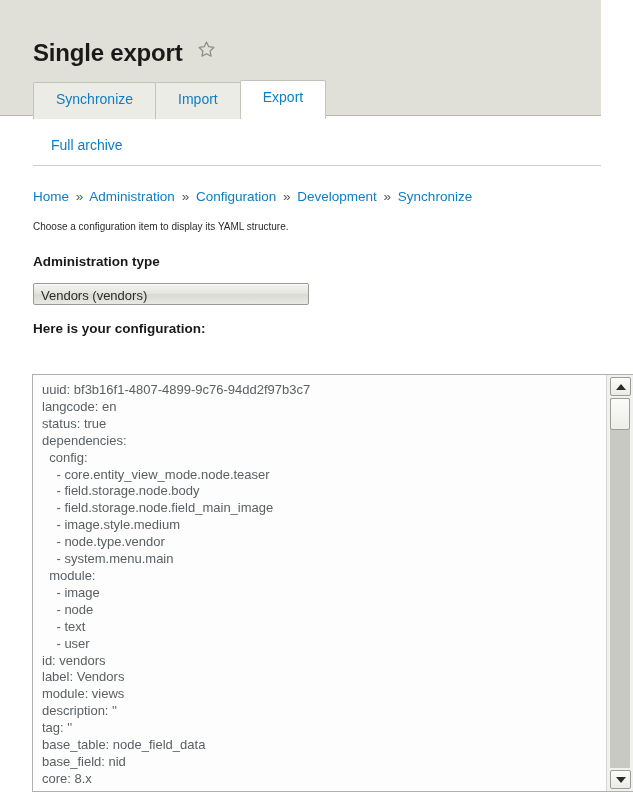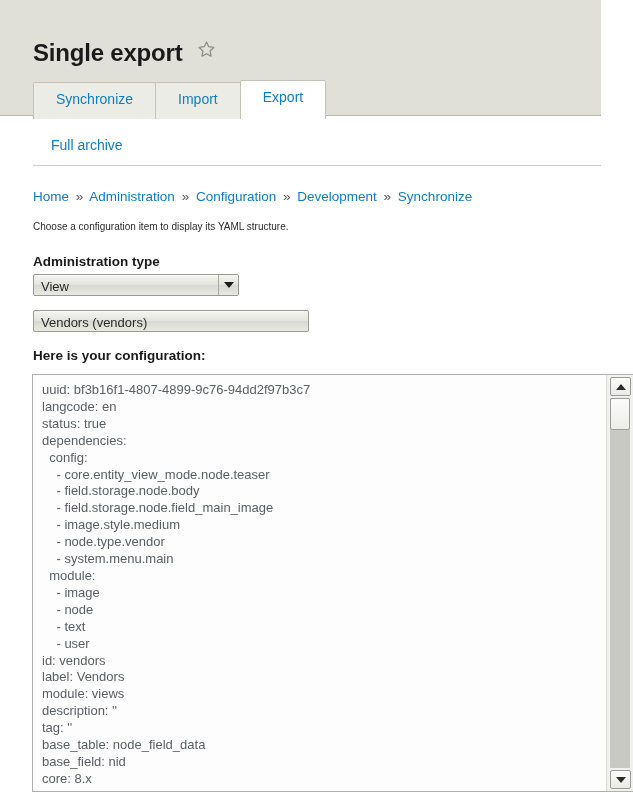--- a/index.html
+++ b/index.html
@@ -306,26 +306,20 @@
     <span class="sep">»</span>
     <a href="#">Development</a>
     <span class="sep">»</span>
     <a href="#">Synchronize</a>
   </div>
 
   <div class="intro-text">Choose a configuration item to display its YAML structure.</div>
 
   <div class="field-group">
     <div class="field-label">Administration type</div>
-    <div class="select-shell" id="config-type-select">
-      <span class="sel-value">View</span>
-      <span class="sel-arrow">
-          <i></i>
-        </span>
-    </div>
   </div>
 
   <div class="field-group">
     <div class="select-shell" id="config-name-select">
       <span class="sel-value">Vendors (vendors)</span>
       <span class="sel-arrow">
           <i></i>
         </span>
     </div>
   </div>

